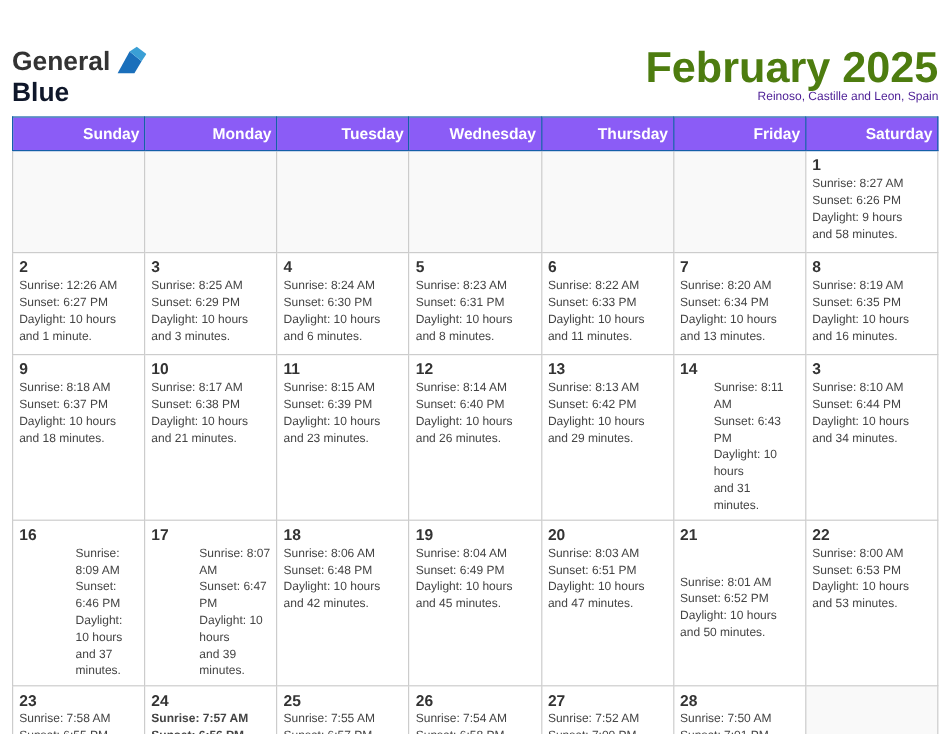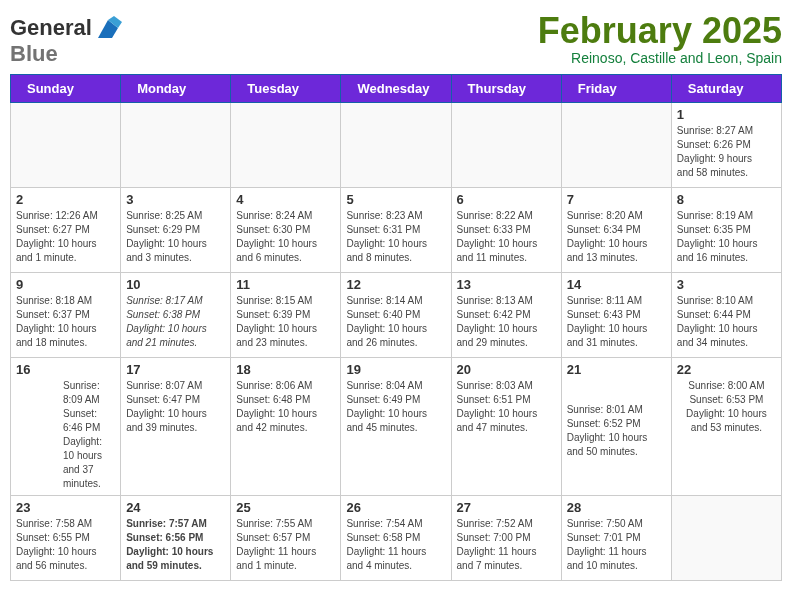--- a/index.html
+++ b/index.html
@@ -5,66 +5,67 @@
     * { box-sizing: border-box; margin: 0; padding: 0; }
     body {
       font-family: Arial, sans-serif;
       background: #fff;
       width: 792px;
       min-height: 612px;
       padding: 10px;
     }
     .header-area {
       display: flex;
-      align-items: flex-end;
+      align-items: center;
       justify-content: space-between;
       margin-bottom: 8px;
+      margin-top: 23px;
     }
     .logo {
       display: flex;
       align-items: center;
       margin-top: 4px;
     }
     .logo-text {
       font-size: 22px;
       font-weight: bold;
       color: #333;
       line-height: 1.1;
     }
-    .logo-blue { color: #737373; }
+    .logo-blue { color: #0f172a; }
     .logo-icon {
       width: 28px;
       height: 28px;
       margin-left: 2px;
     }
     .title-area {
       text-align: right;
     }
     .month-title {
       font-size: 36px;
       font-weight: bold;
       color: #4d7c0f;
       line-height: 1.1;
     }
     .subtitle {
-      font-size: 14px;
-      color: #15803d;
+      font-size: 10px;
+      color: #4c1d95;
     }
     .calendar {
       width: 100%;
       border-collapse: collapse;
       border: 1px solid #ccc;
     }
     .calendar th {
-      background: #6d28d9;
+      background: #8b5cf6;
       color: #fff;
       font-size: 13px;
       font-weight: bold;
-      padding: 6px 16px;
-      text-align: left;
+      padding: 6px 4px;
+      text-align: right;
       border: 1px solid #1560a8;
     }
     .calendar td {
       border: 1px solid #ccc;
       vertical-align: top;
       padding: 4px 5px;
       width: 110px;
       min-height: 80px;
       font-size: 10.5px;
       color: #333;
@@ -193,21 +194,21 @@
       <tr class="week-row">
         <td>
           <span class="day-number">9</span>
           <div class="day-info" style="white-space: pre-line;">Sunrise: 8:18 AM
 Sunset: 6:37 PM
 Daylight: 10 hours
 and 18 minutes.</div>
         </td>
         <td>
           <span class="day-number">10</span>
-          <div class="day-info" style="white-space: pre-line; font-style: italic;">Sunrise: 8:17 AM
+          <div class="day-info" style="white-space: pre-line;">Sunrise: 8:17 AM
 Sunset: 6:38 PM
 Daylight: 10 hours
 and 21 minutes.</div>
         </td>
         <td>
           <span class="day-number">11</span>
           <div class="day-info" style="white-space: pre-line;">Sunrise: 8:15 AM
 Sunset: 6:39 PM
 Daylight: 10 hours
 and 23 minutes.</div>
@@ -221,21 +222,21 @@
         </td>
         <td>
           <span class="day-number">13</span>
           <div class="day-info" style="white-space: pre-line;">Sunrise: 8:13 AM
 Sunset: 6:42 PM
 Daylight: 10 hours
 and 29 minutes.</div>
         </td>
         <td>
           <span class="day-number">14</span>
-          <div class="day-info" style="white-space: pre-line;">Sunrise: 8:11 AM
+          <div class="day-info" style="white-space: pre-line; margin-left: 28px;">Sunrise: 8:11 AM
 Sunset: 6:43 PM
 Daylight: 10 hours
 and 31 minutes.</div>
         </td>
         <td>
           <span class="day-number">3</span>
           <div class="day-info" style="white-space: pre-line;">Sunrise: 8:10 AM
 Sunset: 6:44 PM
 Daylight: 10 hours
 and 34 minutes.</div>
@@ -244,21 +245,21 @@
       <tr class="week-row">
         <td>
           <span class="day-number">16</span>
           <div class="day-info" style="white-space: pre-line; margin-left: 47px;">Sunrise: 8:09 AM
 Sunset: 6:46 PM
 Daylight: 10 hours
 and 37 minutes.</div>
         </td>
         <td>
           <span class="day-number">17</span>
-          <div class="day-info" style="white-space: pre-line;">Sunrise: 8:07 AM
+          <div class="day-info" style="white-space: pre-line; margin-left: 40px;">Sunrise: 8:07 AM
 Sunset: 6:47 PM
 Daylight: 10 hours
 and 39 minutes.</div>
         </td>
         <td>
           <span class="day-number">18</span>
           <div class="day-info" style="white-space: pre-line;">Sunrise: 8:06 AM
 Sunset: 6:48 PM
 Daylight: 10 hours
 and 42 minutes.</div>
@@ -279,21 +280,21 @@
         </td>
         <td>
           <span class="day-number">21</span>
           <div class="day-info" style="white-space: pre-line; margin-top: 26px;">Sunrise: 8:01 AM
 Sunset: 6:52 PM
 Daylight: 10 hours
 and 50 minutes.</div>
         </td>
         <td>
           <span class="day-number">22</span>
-          <div class="day-info" style="white-space: pre-line; text-align: center;">Sunrise: 8:00 AM
+          <div class="day-info" style="white-space: pre-line;">Sunrise: 8:00 AM
 Sunset: 6:53 PM
 Daylight: 10 hours
 and 53 minutes.</div>
         </td>
       </tr>
       <tr class="week-row">
         <td>
           <span class="day-number">23</span>
           <div class="day-info" style="white-space: pre-line;">Sunrise: 7:58 AM
 Sunset: 6:55 PM

